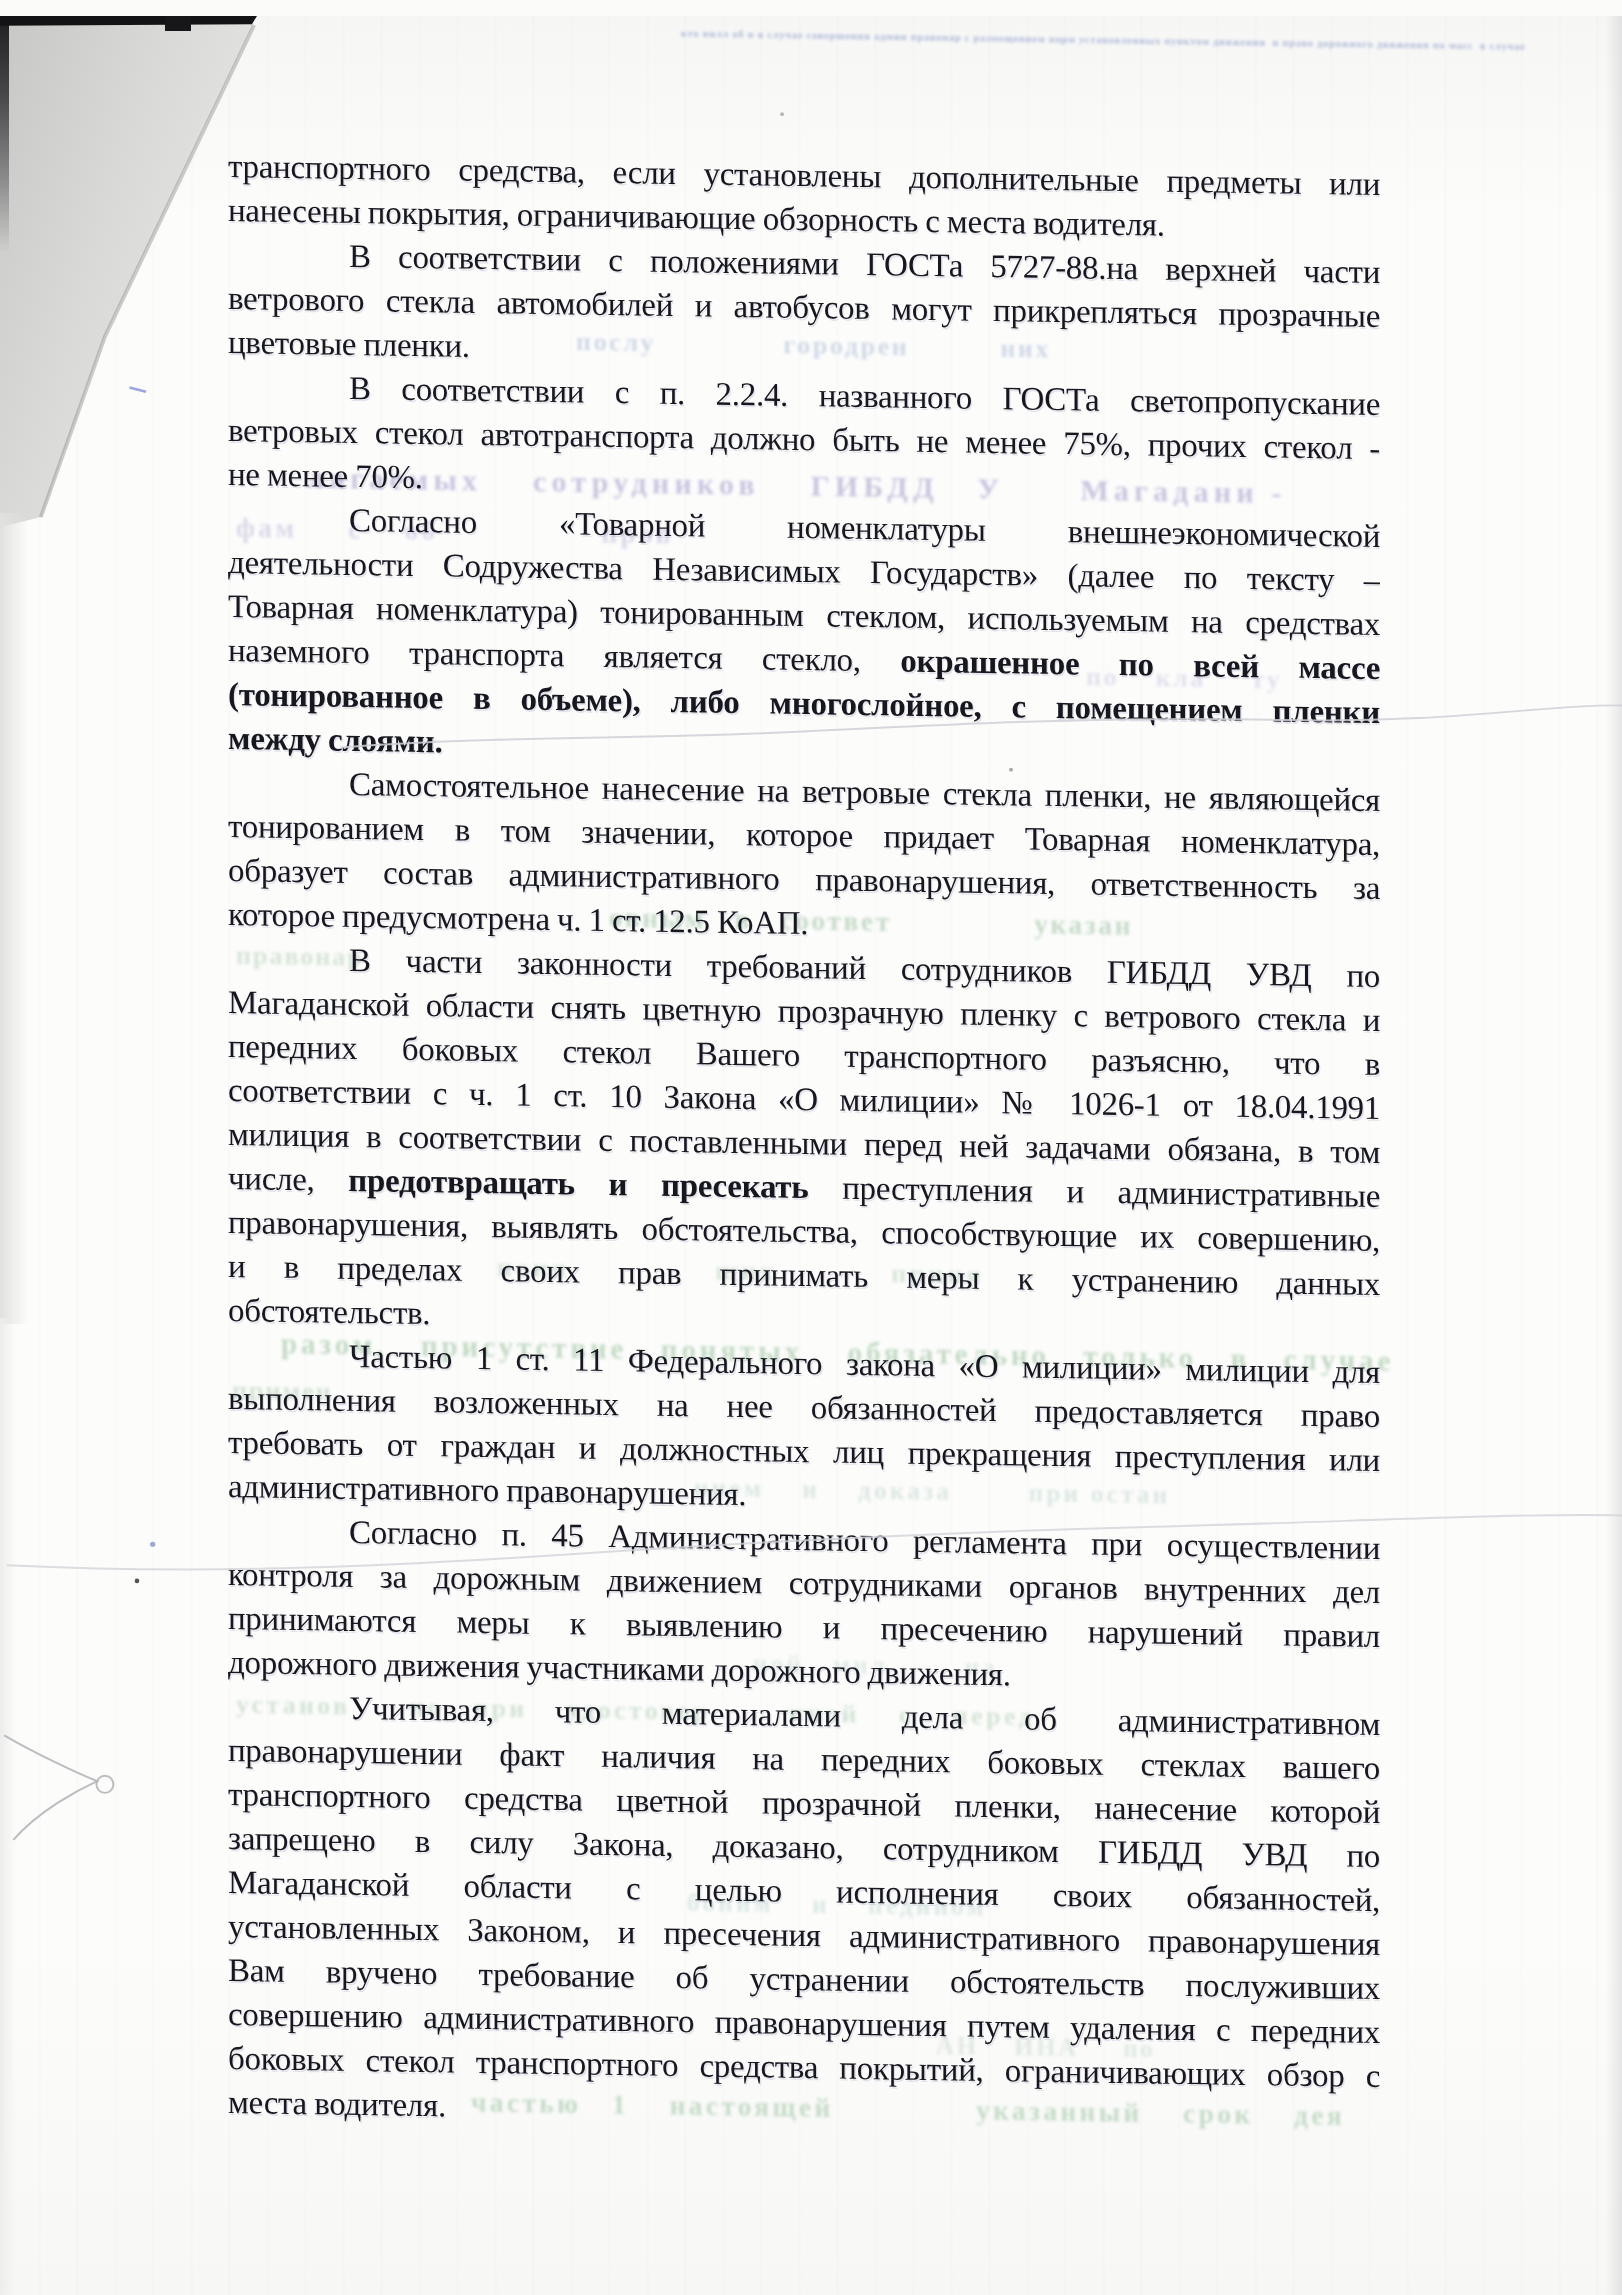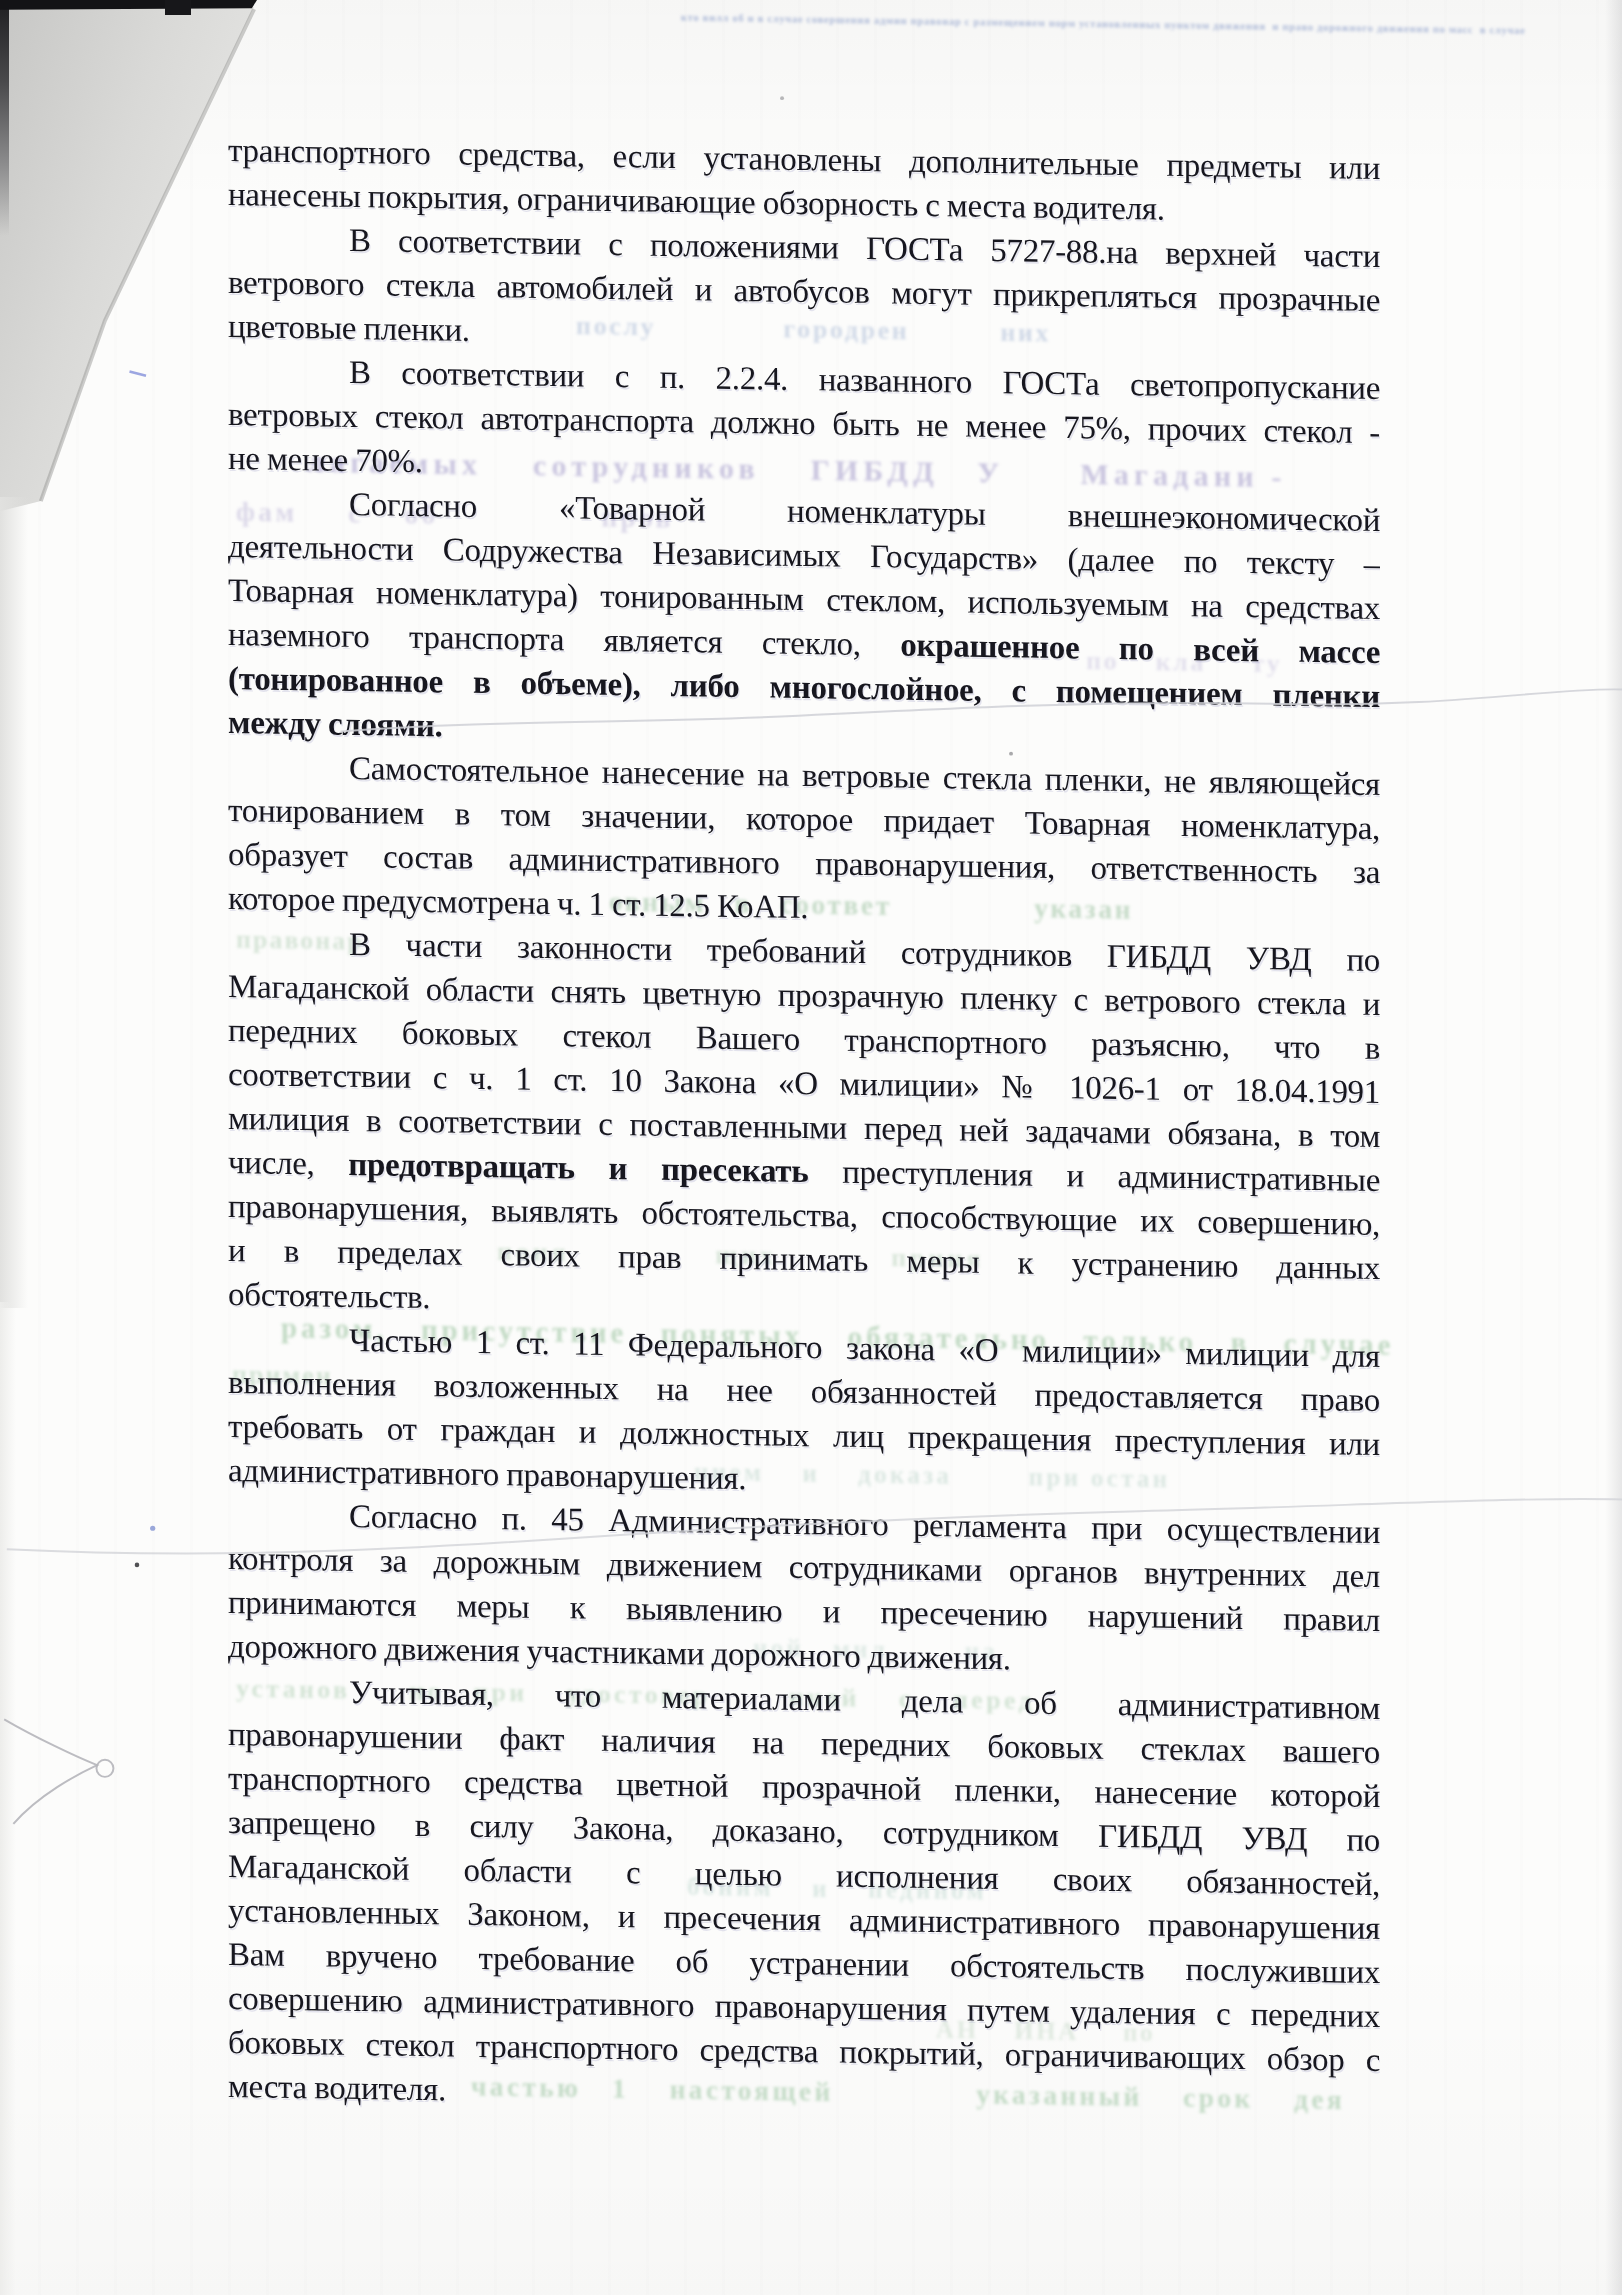--- a/index.html
+++ b/index.html
@@ -6,20 +6,21 @@
   body{
     width:1623px;height:2295px;position:relative;overflow:hidden;
     background:#fbfbfa;
     font-family:"Liberation Serif","DejaVu Serif",serif;
   }
   .page{position:absolute;inset:0;
     background:
       linear-gradient(180deg, rgba(0,0,0,.025) 0%, rgba(0,0,0,0) 9%, rgba(0,0,0,0) 84%, rgba(0,0,0,.02) 100%),
       repeating-linear-gradient(90deg, rgba(80,80,90,.012) 0 2.6px, rgba(0,0,0,0) 2.6px 38px),
       #fcfcfb;
+    margin-top: 16px;
   }
   
   .top-bar{position:absolute;left:0;top:0;width:257px;height:10.5px;background:#131316;
     clip-path:polygon(0 0,100% 0,98% 78%,0 92%);z-index:4;}
   .top-bar-nub{position:absolute;left:165px;top:0;width:26px;height:15px;background:#17171a;z-index:4;}
   .corner-wedge{position:absolute;left:0;top:7.2px;width:262px;height:504px;z-index:0;
     background:linear-gradient(108deg,#c7c7c5 0%,#d9d9d7 40%,#e9e9e7 85%,#f1f1ef 100%);
     clip-path:polygon(0 0,254px 0,105px 62%,41px 98%,0 100%);}
   .left-dark{position:absolute;left:0;top:0;width:8.5px;height:236px;z-index:1;
     background:linear-gradient(180deg,#1e1e20 0%,#4a4a4c 35%,#8d8d8e 70%,rgba(160,160,160,0) 100%);}

